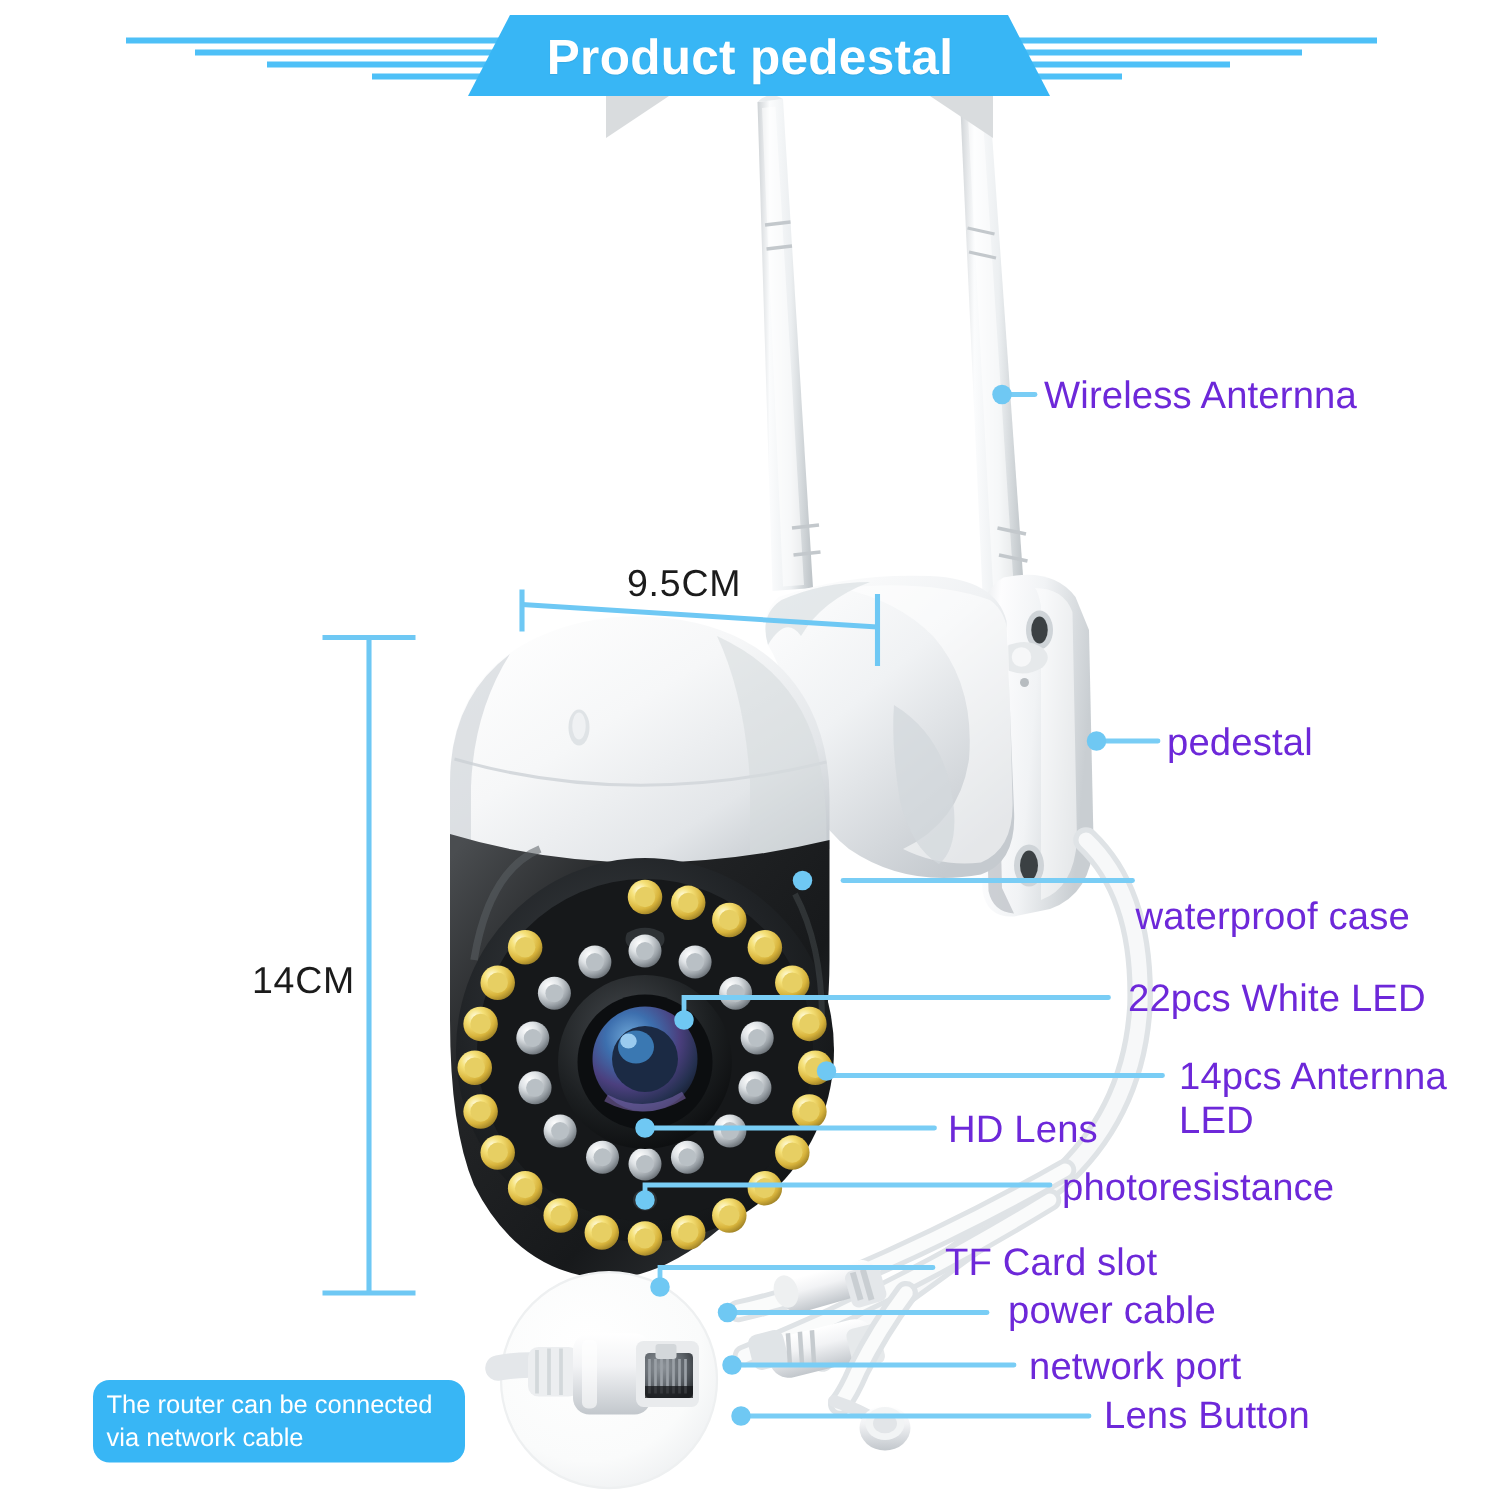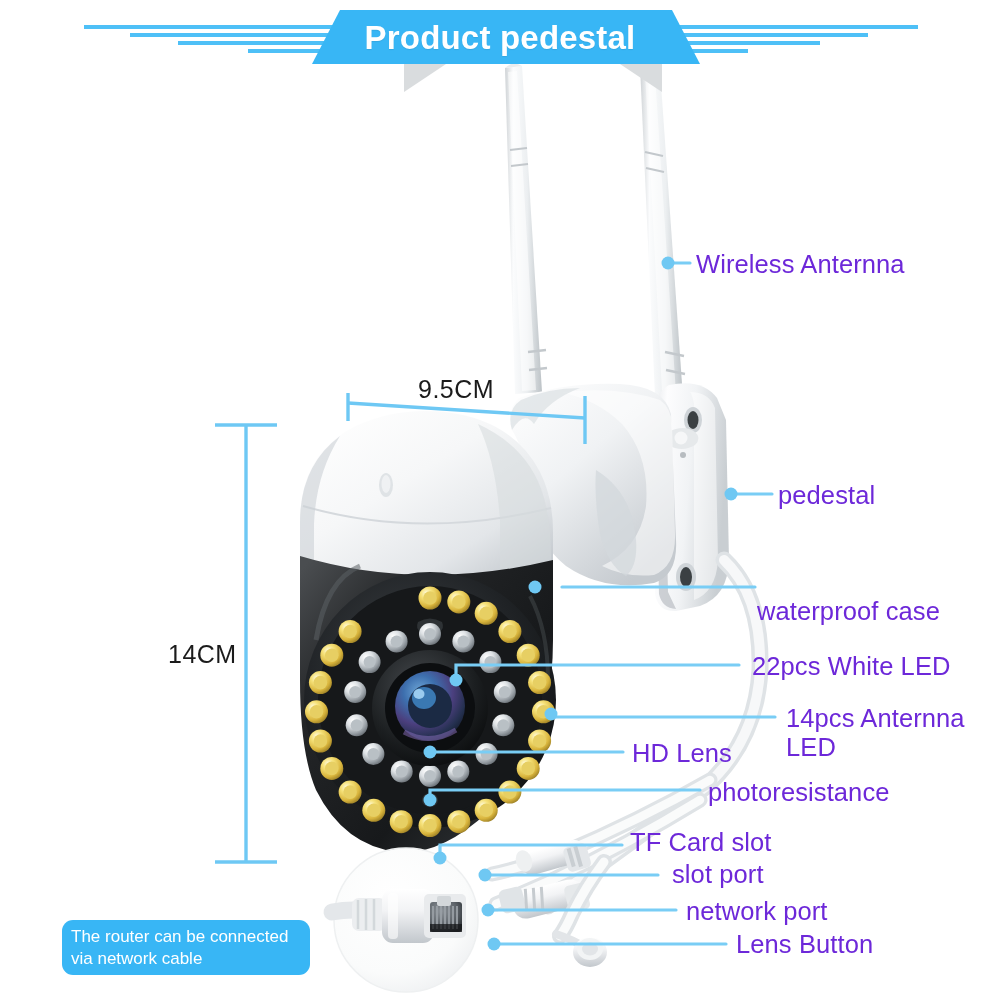--- a/index.html
+++ b/index.html
@@ -505,21 +505,21 @@
   <div class="dim" style="left:418px;top:375px;">9.5CM</div>
 
   <div class="callout" style="left:696px;top:250px;">Wireless Anternna</div>
   <div class="callout" style="left:778px;top:481px;">pedestal</div>
   <div class="callout" style="left:757px;top:574px;margin-top:23px;">waterproof case</div>
   <div class="callout" style="left:752px;top:652px;">22pcs White LED</div>
   <div class="callout" style="left:786px;top:704px;">14pcs Anternna LED</div>
   <div class="callout" style="left:632px;top:739px;">HD Lens</div>
   <div class="callout" style="left:708px;top:778px;">photoresistance</div>
   <div class="callout" style="left:630px;top:828px;">TF Card slot</div>
-  <div class="callout" style="left:672px;top:860px;">slot port</div>
+  <div class="callout" style="left:672px;top:860px;">power cable</div>
   <div class="callout" style="left:686px;top:897px;">network port</div>
   <div class="callout" style="left:736px;top:930px;">Lens Button</div>
 
   <div id="router-note">
     <div>The router can be connected</div>
     <div>via network cable</div>
   </div>
 
 </div>
 

